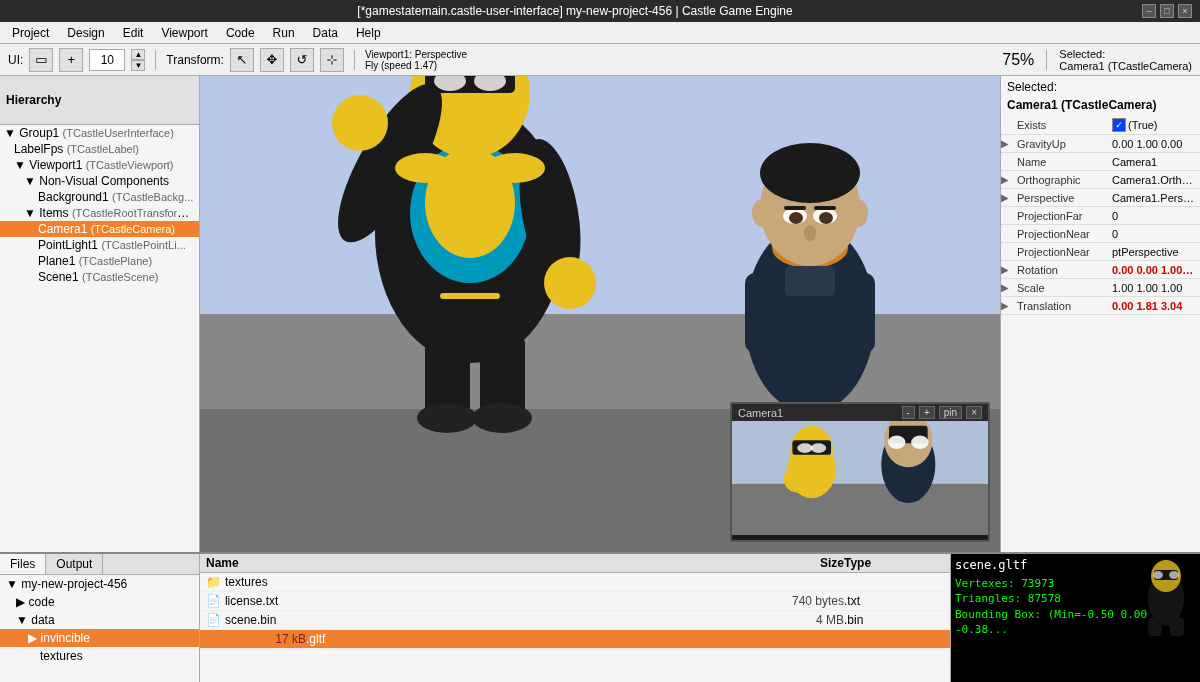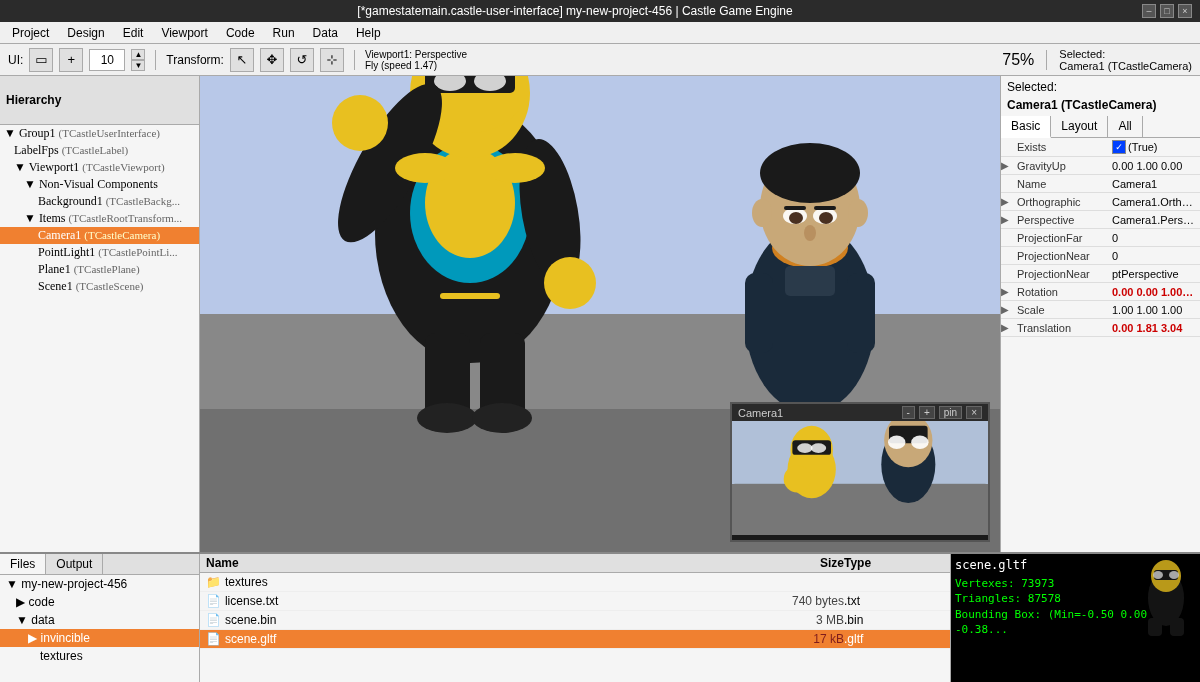--- a/index.html
+++ b/index.html
@@ -26,21 +26,21 @@
     .toolbar-sep { width: 1px; height: 20px; background: #aaa; margin: 0 4px; }
     .transform-label { font-size: 12px; }
     .zoom-label { font-size: 16px; margin-left: 8px; }
 
     
     .content-area { display: flex; flex: 1; overflow: hidden; }
 
     
     .left-panel { width: 200px; background: #f5f5f5; border-right: 1px solid #aaa; overflow-y: auto; flex-shrink: 0; }
     .panel-title { background: #e0e0e0; padding: 17px 6px; font-weight: bold; font-size: 12px; border-bottom: 1px solid #aaa; }
-    .tree-item { padding: 1px 4px; cursor: pointer; white-space: nowrap; overflow: hidden; text-overflow: ellipsis; font-size: 12px; font-family: Liberation Serif, serif; }
+    .tree-item { padding: 1px 4px; cursor: pointer; white-space: nowrap; overflow: hidden; text-overflow: ellipsis; font-size: 12px; }
     .tree-item.selected { background: #f08030; color: #fff; }
     .tree-indent-1 { padding-left: 14px; }
     .tree-indent-2 { padding-left: 24px; }
     .tree-indent-3 { padding-left: 38px; }
     .tree-type { color: #666; font-size: 11px; }
     .tree-item.selected .tree-type { color: #ffc; }
 
     
     .viewport-area { flex: 1; position: relative; background: #888; overflow: hidden; }
     
@@ -292,25 +292,20 @@
         </div>
       </div>
     </div>
 
     <div class="right-panel">
       <div class="right-panel-header">
         <span>Selected:</span>
       </div>
       <div class="right-panel-selected">Camera1 (TCastleCamera)</div>
 
-      <div class="prop-tabs">
-        <div class="prop-tab active">Basic</div>
-        <div class="prop-tab">Layout</div>
-        <div class="prop-tab">All</div>
-      </div>
 
       <div class="prop-table">
 
         <div class="prop-row">
           <div class="prop-expand"></div>
           <div class="prop-name">Exists</div>
           <div class="prop-value">
             <span style="display:inline-flex;align-items:center;gap:2px;">
               <span style="width:14px;height:14px;background:#0040ff;border:1px solid #888;display:inline-flex;align-items:center;justify-content:center;color:#fff;font-size:9px;">✓</span>
               <span>(True)</span>
@@ -418,25 +413,24 @@
         <div class="file-col-size"></div>
         <div class="file-col-type"></div>
       </div>
       <div class="file-row">
         <div class="file-col-name"><span class="file-icon">📄</span>license.txt</div>
         <div class="file-col-size">740 bytes</div>
         <div class="file-col-type">.txt</div>
       </div>
       <div class="file-row">
         <div class="file-col-name"><span class="file-icon">📄</span>scene.bin</div>
-        <div class="file-col-size">3 MB</div>
+        <div class="file-col-size">4 MB</div>
         <div class="file-col-type">.bin</div>
       </div>
       <div class="file-row selected">
-        <div class="file-col-name"><span class="file-icon">📄</span>scene.gltf</div>
         <div class="file-col-size">17 kB</div>
         <div class="file-col-type">.gltf</div>
       </div>
     </div>
 
     <div class="bottom-right">
       <div class="bottom-right-title">scene.gltf</div>
 
       <svg style="position:absolute;right:4px;top:4px;width:60px;height:80px;opacity:0.8;" viewBox="0 0 60 80">
         <ellipse cx="30" cy="40" rx="18" ry="28" fill="#1a1a1a"></ellipse>

